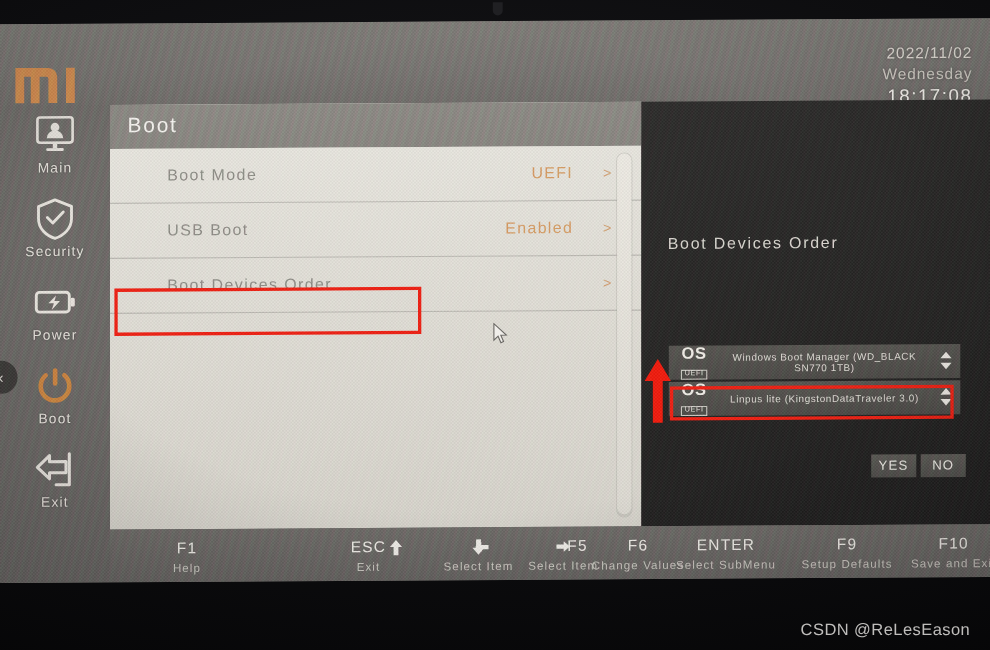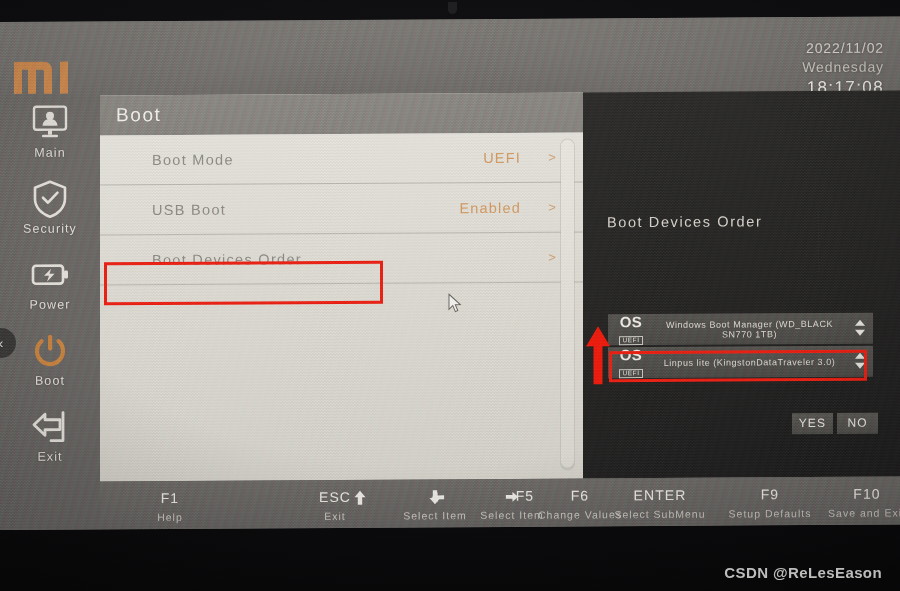--- a/index.html
+++ b/index.html
@@ -396,21 +396,20 @@
 
   
   #watermark {
     position: absolute;
     right: 18px; bottom: 10px;
     color: #cfcdcb;
     font-size: 15px;
     letter-spacing: .4px;
     z-index: 80;
     opacity: .92;
-    font-weight: bold;
   }
 </style>
 </head>
 <body>
 
 <div id="photo-frame">
   <div id="webcam-notch"></div>
 
   <div id="bios-screen">
 

